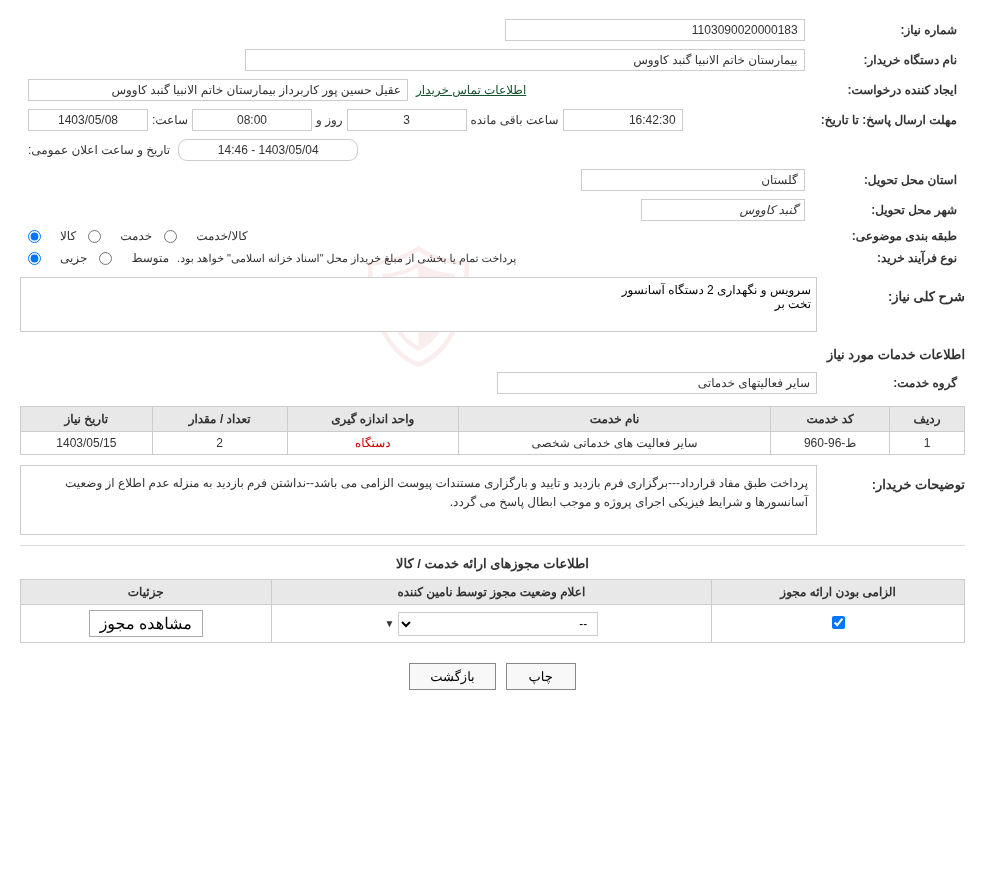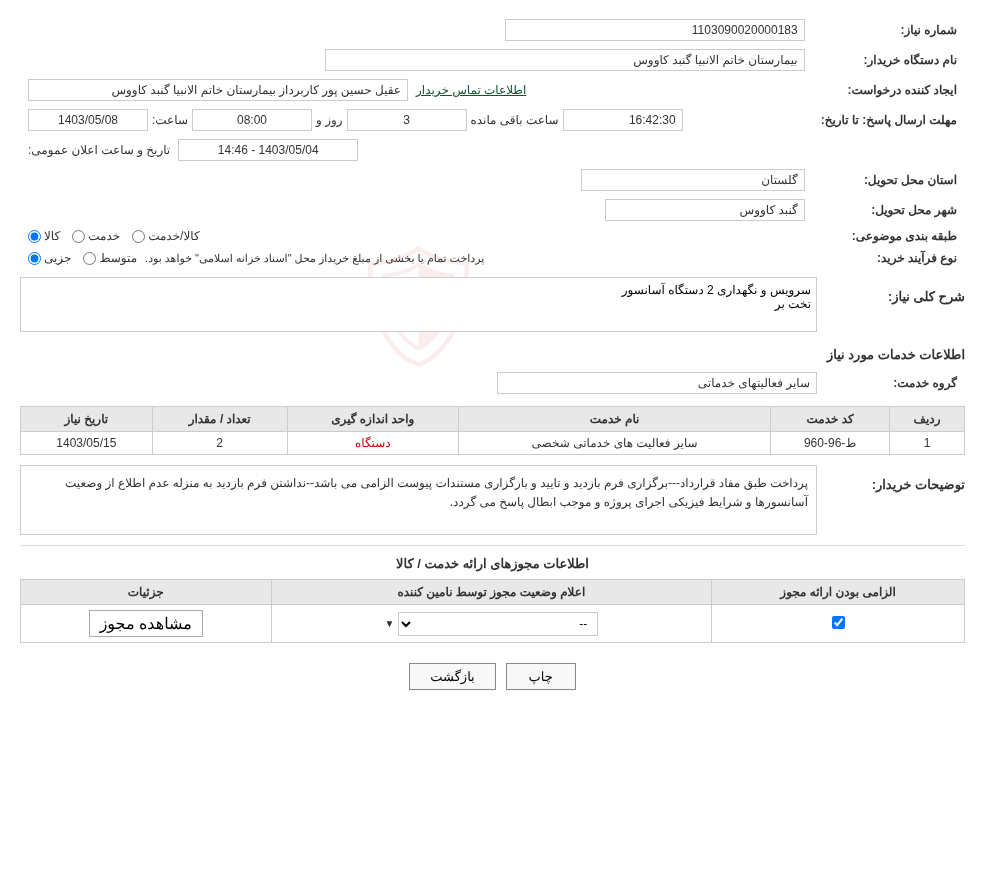--- a/index.html
+++ b/index.html
@@ -104,21 +104,21 @@
     }
     .radio-group {
       display: flex;
       align-items: center;
       gap: 12px;
       justify-content: flex-end;
     }
     .radio-item {
       display: flex;
       align-items: center;
-      gap: 3px;
+      gap: 19px;
     }
     .watermark-area {
       position: relative;
     }
     .section-divider {
       border-top: 1px solid #ddd;
       margin: 10px 0;
     }
     .bottom-section-title {
       text-align: center;
@@ -221,21 +221,21 @@
         <td class="label-cell">شماره نیاز:</td>
         <td class="value-cell">
           <div class="input-box" style="width:300px;">1103090020000183</div>
         </td>
         <td style="width:30px;"></td>
         <td></td>
       </tr>
       <tr>
         <td class="label-cell">نام دستگاه خریدار:</td>
         <td class="value-cell" colspan="3">
-          <div class="input-box input-wide" style="width:480px;">بیمارستان خاتم الانبیا گنبد کاووس</div>
+          <div class="input-box input-wide" style="width:560px;">بیمارستان خاتم الانبیا گنبد کاووس</div>
         </td>
       </tr>
       <tr>
         <td class="label-cell">ایجاد کننده درخواست:</td>
         <td class="value-cell" colspan="3">
           <div style="display:flex; align-items:center; gap:8px; justify-content:flex-end;">
             <span class="link-blue">اطلاعات تماس خریدار</span>
             <div class="input-box" style="width:380px;">عقیل حسین پور کاربرداز بیمارستان خاتم الانبیا گنبد کاووس</div>
           </div>
         </td>
@@ -251,35 +251,35 @@
             <div class="input-box" style="width:80px; text-align:center;">08:00</div>
             <span>ساعت:</span>
             <div class="input-box" style="width:120px; text-align:center;">1403/05/08</div>
           </div>
         </td>
       </tr>
       <tr>
         <td></td>
         <td class="value-cell" colspan="3">
           <div style="display:flex; align-items:center; gap:8px; justify-content:flex-end;">
-            <div class="input-box" style="width:180px; text-align:center;">1403/05/04 - 14:46</div>
+            <div class="input-box" style="width:180px; text-align:center;border-radius:9px;">1403/05/04 - 14:46</div>
             <span>تاریخ و ساعت اعلان عمومی:</span>
           </div>
         </td>
       </tr>
       <tr>
         <td class="label-cell">استان محل تحویل:</td>
         <td class="value-cell" colspan="3">
           <div class="input-box" style="width:224px;">گلستان</div>
         </td>
       </tr>
       <tr>
         <td class="label-cell">شهر محل تحویل:</td>
         <td class="value-cell" colspan="3">
-          <div class="input-box" style="width:200px;">گنبد کاووس</div>
+          <div class="input-box" style="width:164px;font-style:italic;">گنبد کاووس</div>
         </td>
       </tr>
       <tr>
         <td class="label-cell">طبقه بندی موضوعی:</td>
         <td class="value-cell" colspan="3">
           <div class="radio-group">
             <div class="radio-item">
               <span>کالا/خدمت</span>
               <input type="radio" name="category" style="">
             </div>

